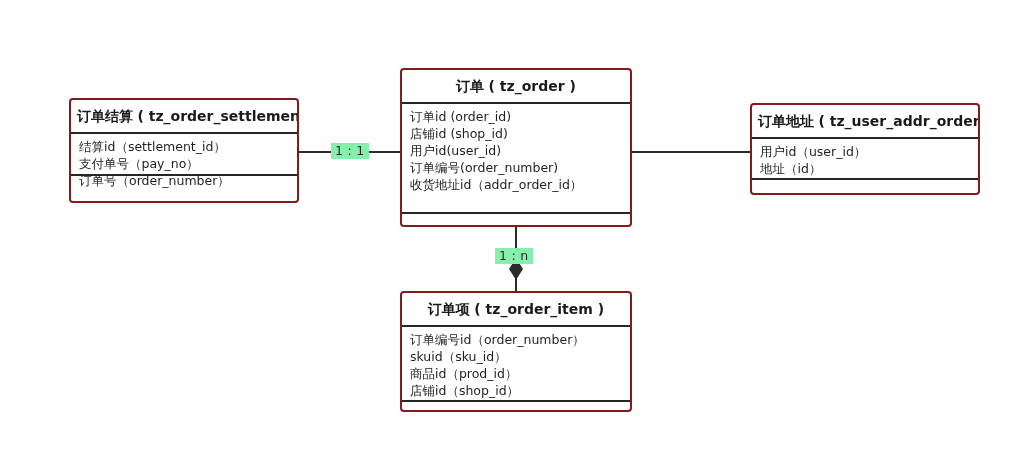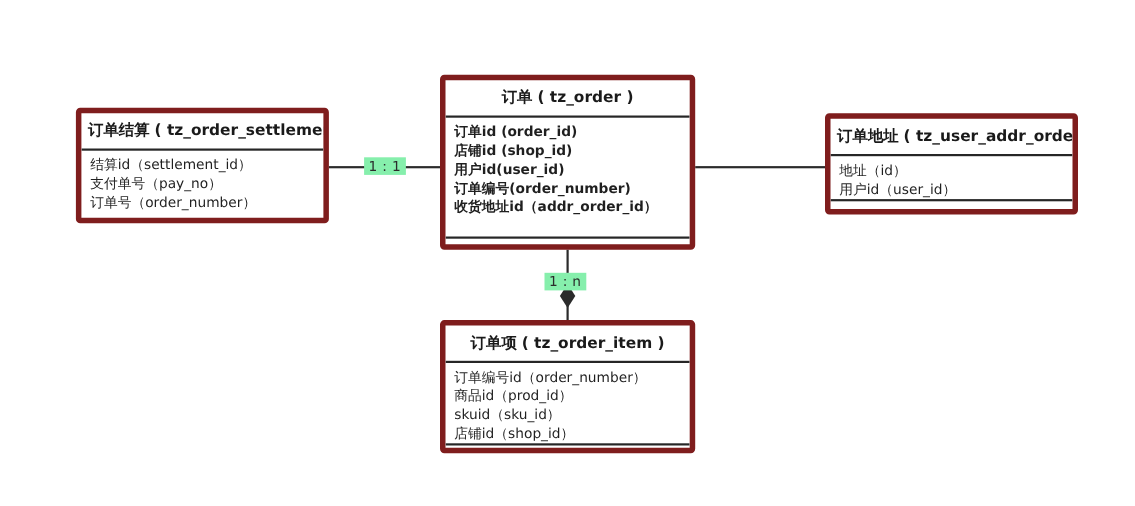--- a/index.html
+++ b/index.html
@@ -60,21 +60,21 @@
     white-space: nowrap;
     padding: 1px 4px;
     font-family: "DejaVu Sans", "Liberation Sans", sans-serif;
   }
 
   
   .entity {
     position: absolute;
     box-sizing: border-box;
     background: #ffffff;
-    border: 5px solid #7f1d1d;
+    border: 2px solid #7f1d1d;
     border-radius: 4px;
     overflow: hidden;
   }
   .entity-title {
     box-sizing: border-box;
     text-align: center;
     font-size: 14px;
     line-height: 16px;
     color: #1a1a1a;
     padding: 8px 6px 8px 6px;
@@ -113,59 +113,59 @@
   <div class="conn conn-h" style="left:632px; top:151px; width:118px;"></div>
 
   <div class="conn conn-v" style="left:515px; top:227px; height:64px;"></div>
   <div class="diamond" style="left:509px; top:269px;"></div>
   <div class="conn-label" style="left:495px; top:248px;">1 : n</div>
 
   <div class="entity" style="left:69px; top:98px; width:230px; height:105px;">
     <div class="entity-title">
       <span class="cn">订单结算</span><span>&nbsp;</span><span class="tbl">( tz_order_settlement )</span>
     </div>
-    <div class="entity-attrs" style="height:68px;">
+    <div class="entity-attrs" style="height:42px;">
       <div class="attr">结算id（settlement_id）</div>
       <div class="attr">支付单号（pay_no）</div>
       <div class="attr">订单号（order_number）</div>
     </div>
     <div class="entity-footer" style="height:12px;"></div>
   </div>
 
   <div class="entity" style="left:400px; top:68px; width:232px; height:159px;">
     <div class="entity-title">
       <span class="cn">订单</span><span>&nbsp;</span><span class="tbl">( tz_order )</span>
     </div>
-    <div class="entity-attrs" style="height:110px;font-weight:bold;">
+    <div class="entity-attrs" style="height:110px;">
       <div class="attr">订单id (order_id)</div>
       <div class="attr">店铺id (shop_id)</div>
       <div class="attr">用户id(user_id)</div>
       <div class="attr">订单编号(order_number)</div>
       <div class="attr">收货地址id（addr_order_id）</div>
     </div>
     <div class="entity-footer" style="height:12px;"></div>
   </div>
 
   <div class="entity" style="left:750px; top:103px; width:230px; height:92px;">
     <div class="entity-title">
       <span class="cn">订单地址</span><span>&nbsp;</span><span class="tbl">( tz_user_addr_order )</span>
     </div>
     <div class="entity-attrs" style="height:41px;">
+      <div class="attr">用户id（user_id）</div>
       <div class="attr">地址（id）</div>
-      <div class="attr">用户id（user_id）</div>
     </div>
     <div class="entity-footer" style="height:12px;"></div>
   </div>
 
   <div class="entity" style="left:400px; top:291px; width:232px; height:121px;">
     <div class="entity-title">
       <span class="cn">订单项</span><span>&nbsp;</span><span class="tbl">( tz_order_item )</span>
     </div>
     <div class="entity-attrs" style="height:75px;">
       <div class="attr">订单编号id（order_number）</div>
+      <div class="attr">skuid（sku_id）</div>
       <div class="attr">商品id（prod_id）</div>
-      <div class="attr">skuid（sku_id）</div>
       <div class="attr">店铺id（shop_id）</div>
     </div>
     <div class="entity-footer" style="height:12px;"></div>
   </div>
 
 </div>
 
 </body></html>

